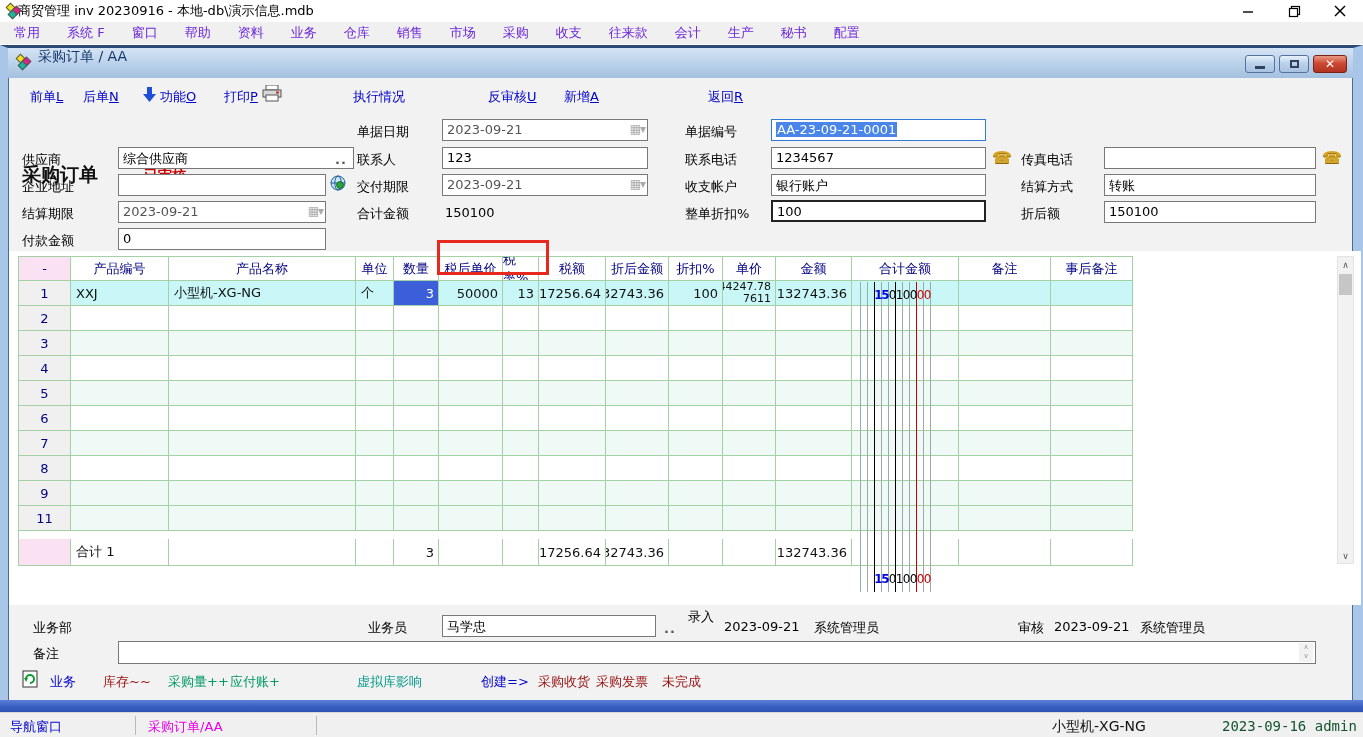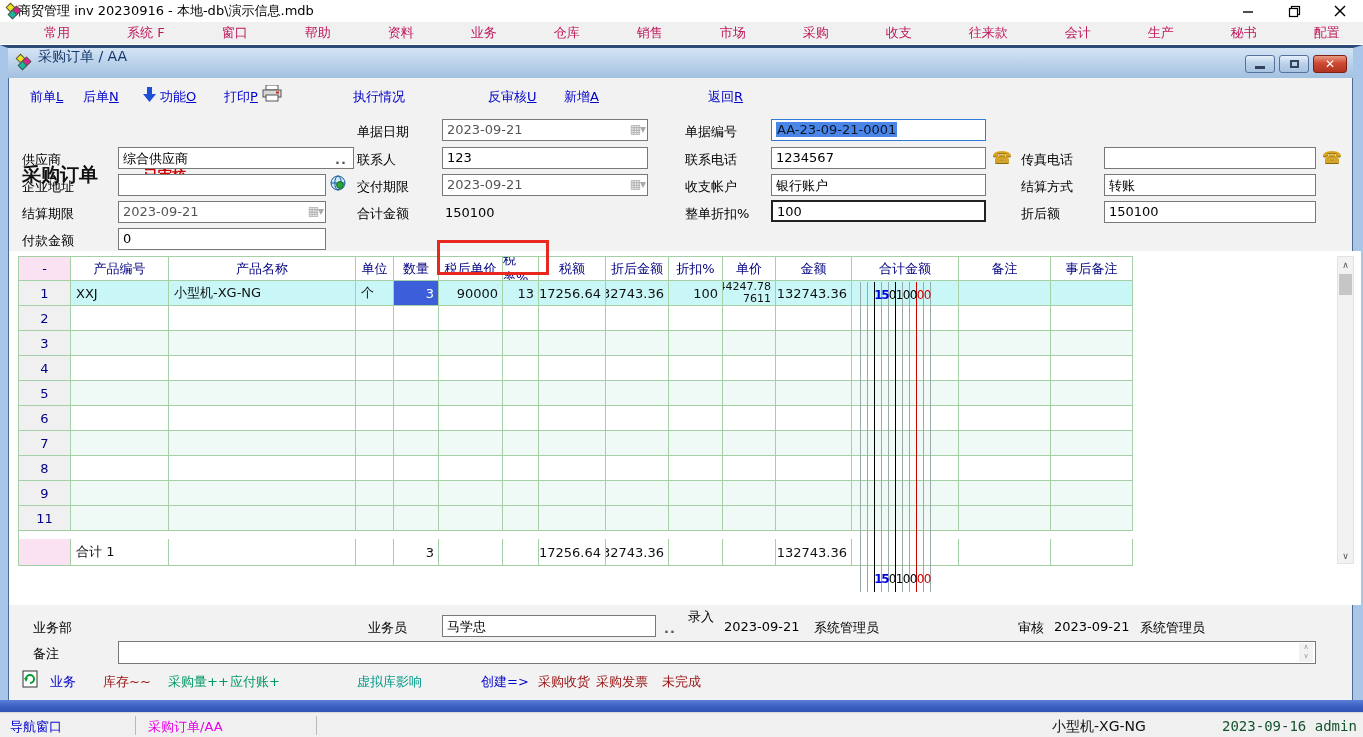--- a/index.html
+++ b/index.html
@@ -5,21 +5,21 @@
   * { margin:0; padding:0; box-sizing:border-box; }
   body { font-family:"DejaVu Sans","Liberation Sans",sans-serif; }
   .screen { position:relative; width:1363px; height:737px; background:#fff; overflow:hidden; font-size:13px; color:#111; }
 
   
   .titlebar { position:absolute; left:0; top:0; width:1363px; height:22px; background:#fff; display:flex; align-items:center; }
   .title-text { margin-left:18px; font-size:13px; color:#000; }
   .win-controls { position:absolute; right:0; top:0; height:22px; display:flex; }
   .wc { width:46px; height:22px; display:flex; align-items:center; justify-content:center; }
   .menubar { position:absolute; left:0; top:22px; width:1363px; height:22px; background:#F0F0F0; display:flex; align-items:center; padding-left:14px; gap:27px; }
-  .menu-item { color:#be185d; cursor:default; white-space:nowrap;margin-left:30px; }
+  .menu-item { color:#6d28d9; cursor:default; white-space:nowrap; }
 
   
   .child-frame { position:absolute; left:0; top:45px; width:1363px; height:655px; background:#F2F2F2;
      border-top:3px solid #2B4A76; border-left:8px solid #A9C6E8; border-right:10px solid #A9C6E8;
      box-shadow: inset 1px 0 0 #4A6B96, inset -1px 0 0 #4A6B96; }
   .child-titlebar { position:absolute; left:0; top:0; width:1345px; height:30px;
      background:linear-gradient(#D5E4F4,#A3C0E0); display:flex; align-items:flex-start; }
   .child-title { margin-left:30px; color:#13386B; font-size:14px; }
   .child-controls { position:absolute; right:6px; top:7px; display:flex; gap:4px; }
   .cbtn { width:30px; height:18px; border:1px solid #56719B; border-radius:3px;
@@ -192,21 +192,21 @@
         <span class="tb-link" style="left: 700px;">返回<u>R</u></span>
       </div>
 
     <div>
       <div class="doc-title">采购订单</div>
       <div class="status-red">已审核</div>
 
       <span class="lbl" style="left:349px;top:75px;">单据日期</span>
       <div class="inp date" style="left:434px;top:71px;width:206px;"><span>2023-09-21</span><span class="cal-btn">▦▾</span></div>
       <span class="lbl" style="left:677px;top:75px;">单据编号</span>
-      <div class="inp" style="left:763px;top:71px;width:215px;border-color:#2F7BD6;"><span style="background:#4A86E8;color:#0f172a;padding:0 1px;">AA-23-09-21-0001</span></div>
+      <div class="inp" style="left:763px;top:71px;width:215px;border-color:#2F7BD6;"><span style="background:#4A86E8;color:#ffffff;padding:0 1px;">AA-23-09-21-0001</span></div>
 
       <span class="lbl" style="left:14px;top:103px;">供应商</span>
       <div class="inp" style="left:110px;top:99px;width:236px;"><span>综合供应商</span></div>
       <span class="dots" style="left:327px;top:104px;">..</span>
       <span class="lbl" style="left:349px;top:103px;">联系人</span>
       <div class="inp" style="left:434px;top:99px;width:206px;"><span>123</span></div>
       <span class="lbl" style="left:677px;top:103px;">联系电话</span>
       <div class="inp" style="left:763px;top:99px;width:215px;"><span>1234567</span></div>
       <span class="phone-ic" style="left:984px;top:100px;">☎</span>
       <span class="lbl" style="left:1013px;top:103px;">传真电话</span>
@@ -264,21 +264,21 @@
           <div class="cell hcell c13">备注</div>
           <div class="cell hcell c14">事后备注</div>
         </div>
 
       <div class="grow row-active">
         <div class="cell c0 rownum">1</div>
         <div class="cell c1 lft">XXJ</div>
         <div class="cell c2 lft">小型机-XG-NG</div>
         <div class="cell c3 lft">个</div>
         <div class="cell c4 rgt qty-sel">3</div>
-        <div class="cell c5 rgt">90000</div>
+        <div class="cell c5 rgt">50000</div>
         <div class="cell c6 rgt">13</div>
         <div class="cell c7 rgt">17256.64</div>
         <div class="cell c8 rgt">132743.36</div>
         <div class="cell c9 rgt">100</div>
         <div class="cell c10 price2">
             <span>44247.78</span>
             <span>7611</span>
           </div>
         <div class="cell c11 rgt">132743.36</div>
         <div class="cell c12"></div>

